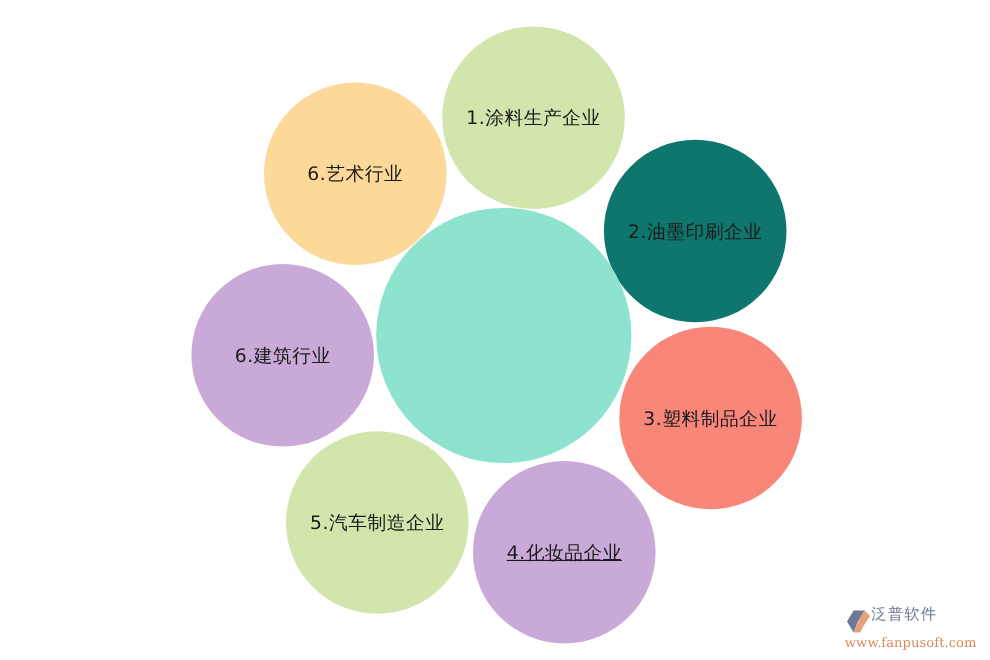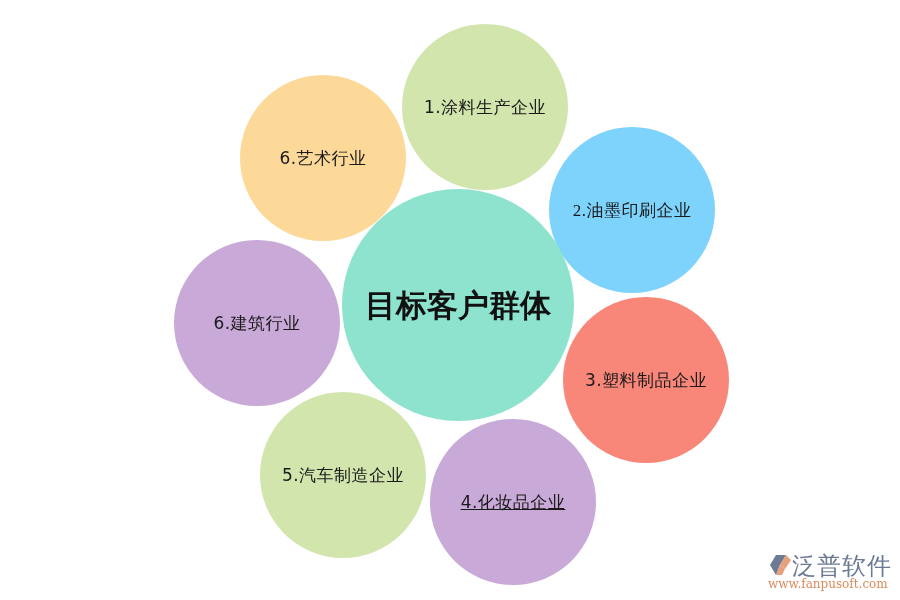--- a/index.html
+++ b/index.html
@@ -4,38 +4,37 @@
 <style>
   html, body { margin:0; padding:0; }
   body { width:900px; height:600px; background:#ffffff; position:relative; overflow:hidden;
          font-family:"DejaVu Sans", "Liberation Sans", sans-serif; }
   .circle { position:absolute; border-radius:50%; display:flex; align-items:center; justify-content:center;
             text-align:center; color:#1a1a1a; }
   .sat { width:166px; height:166px; font-size:17px; letter-spacing:0.5px; }
   .center { width:232px; height:232px; font-size:31px; font-weight:bold; line-height:42px; color:#111; z-index:2; }
   .center .lines { display:flex; flex-direction:column; }
   .logo { position:absolute; left:762px; top:550px; width:135px; height:45px; }
-  .logo .brand { position:absolute; left:30px; top:0; font-size:24px; color:#6c7a93; letter-spacing:1px; }
+  .logo .brand { position:absolute; left:30px; top:0; font-size:14px; color:#6c7a93; letter-spacing:1px; }
   .logo .url { position:absolute; left:6px; top:27px; font-size:12px; color:#d98a5c; font-family:"DejaVu Serif","Liberation Serif",serif; }
   .logo .mark { position:absolute; left:6px; top:4px; width:24px; height:22px; }
 </style>
 </head>
 <body>
 
 <div>
   <div class="circle center" style="left:342px; top:189px; background:#8de3cd;">
     <div class="lines">
-      <span>目标客户群体</span>
     </div>
   </div>
 
   <div class="circle sat" style="left:402px; top:24px; background:#d1e5ac;">
     <span>1.涂料生产企业</span>
   </div>
-  <div class="circle sat" style="left:549px; top:127px; background:#7dd3fc;font-family:Liberation Serif, serif;">
+  <div class="circle sat" style="left:549px; top:127px; background:#0f766e;">
     <span>2.油墨印刷企业</span>
   </div>
   <div class="circle sat" style="left:563px; top:297px; background:#f8877a;">
     <span>3.塑料制品企业</span>
   </div>
   <div class="circle sat" style="left:430px; top:419px; background:#c9a9d7;text-decoration:underline;">
     <span>4.化妆品企业</span>
   </div>
   <div class="circle sat" style="left:260px; top:392px; background:#d1e5ac;">
     <span>5.汽车制造企业</span>

